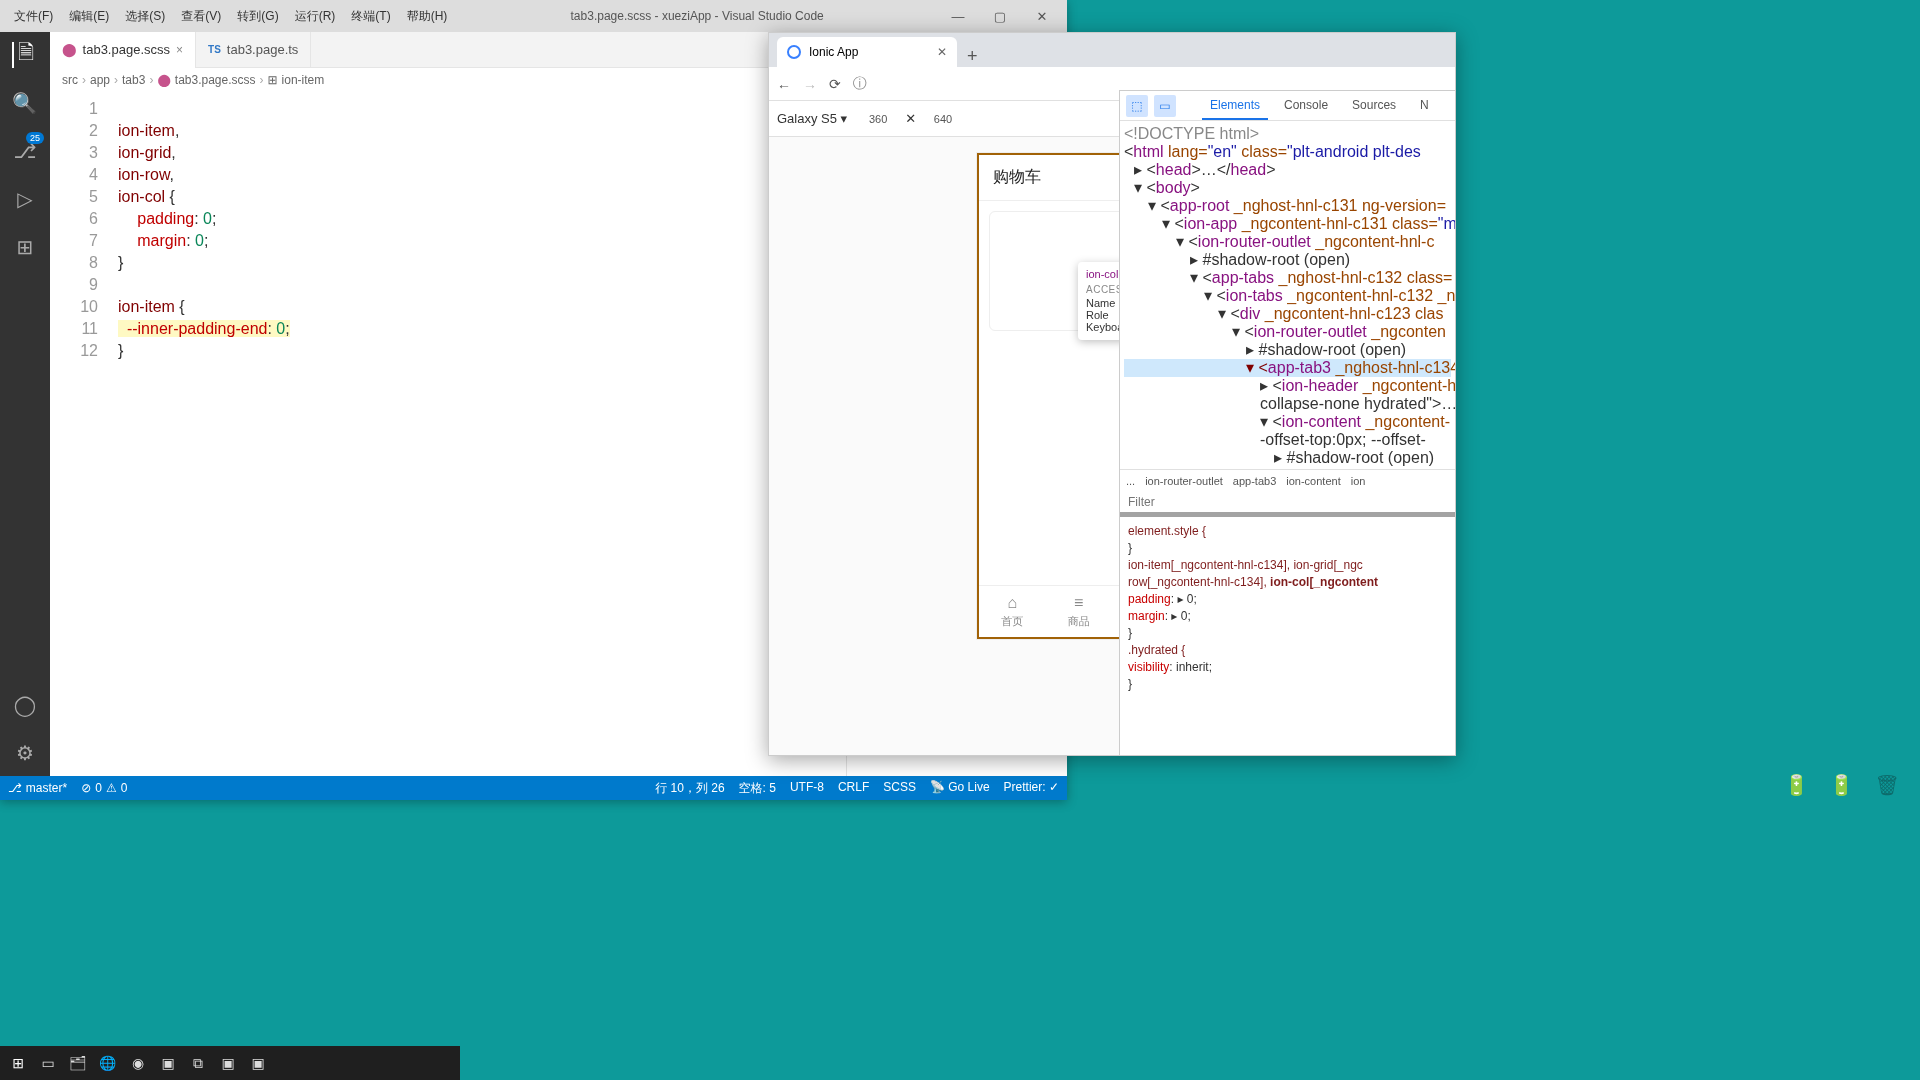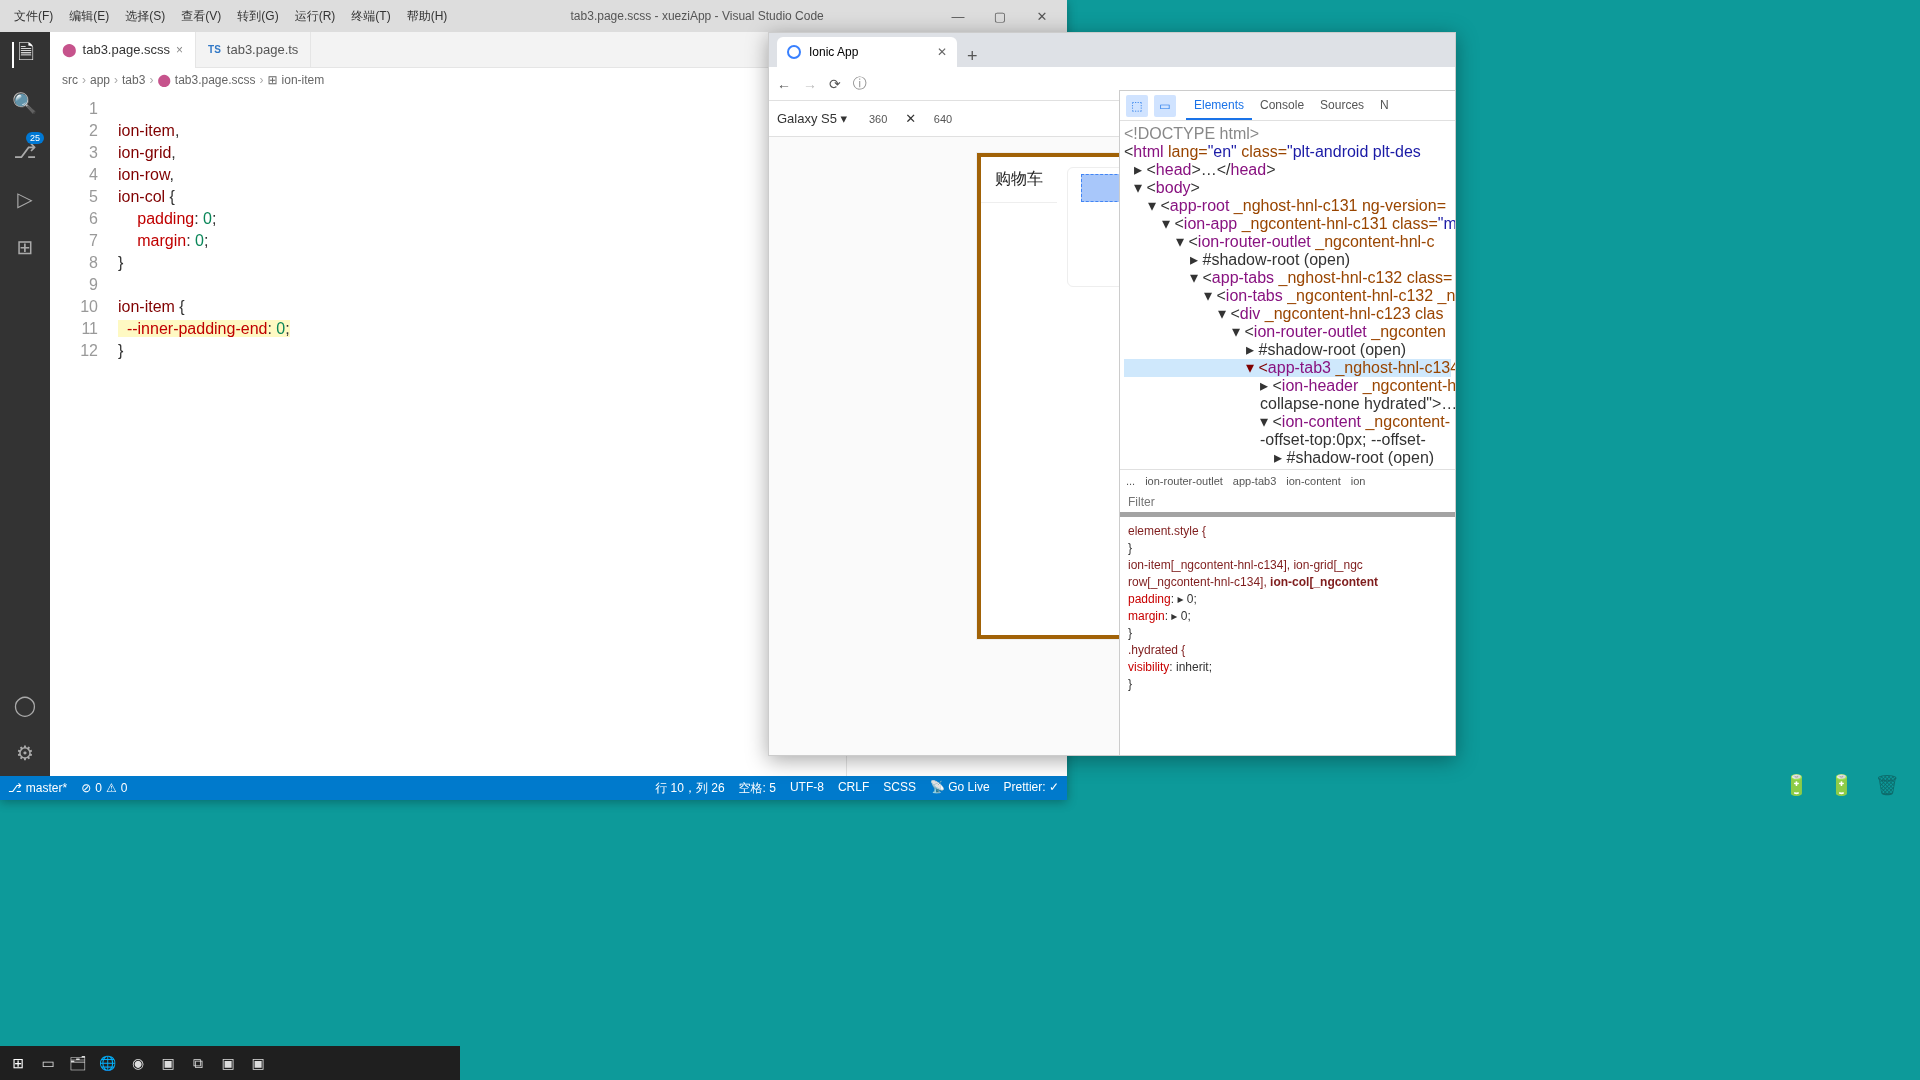--- a/index.html
+++ b/index.html
@@ -48,40 +48,40 @@
 .ctab .fav{width:14px;height:14px;border:2px solid #3880ff;border-radius:50%}
 .ctab .x{margin-left:auto;color:#666}
 .newtab{padding:0 10px;color:#555;font-size:18px}
 .cnav{height:34px;display:flex;align-items:center;padding:0 8px;gap:12px;border-bottom:1px solid #e0e0e0;font-size:14px;color:#555}
 .cnav .url{flex:1;font-size:13px;color:#333}
 .devbar{height:36px;display:flex;align-items:center;padding:0 8px;gap:10px;border-bottom:1px solid #e0e0e0;font-size:13px;color:#333}
 .devbar .device{font-weight:500}
 .devbar .dim{display:flex;align-items:center;gap:6px}
 .devbar .dim input{width:42px;border:none;text-align:center;font-size:11px;color:#555}
 .viewport{flex:1;background:#fafafa;display:flex;justify-content:center;padding:16px 0;overflow:hidden}
-.phone{width:270px;height:486px;background:#fff;border:4px solid #a16207;display:flex;flex-direction:row;box-shadow:0 0 0 1px #eee}
+.phone{width:270px;height:486px;background:#fff;border:2px solid #a16207;display:flex;flex-direction:column;box-shadow:0 0 0 1px #eee}
 .phone-header{height:46px;display:flex;align-items:center;padding:0 14px;font-size:16px;color:#222;border-bottom:1px solid #eee}
 .phone-body{flex:1;position:relative}
 .card{margin:10px;border:1px solid #eee;border-radius:6px;height:120px;position:relative}
 .inspect-box{position:absolute;right:6px;top:6px;width:46px;height:28px;background:#a8c7fa;border:1px dashed #4285f4}
 .tooltip{position:absolute;left:88px;top:50px;width:168px;background:#fff;border-radius:4px;box-shadow:0 2px 8px rgba(0,0,0,.25);padding:6px 8px;font-size:11px;color:#333}
 .tooltip .hdr{display:flex;justify-content:space-between;margin-bottom:4px}
 .tooltip .hdr .n{color:#881280}
 .tooltip .hdr .d{color:#888}
 .tooltip .sect{color:#888;font-size:10px;letter-spacing:.5px;margin:4px 0 2px}
 .tooltip .row{display:flex;justify-content:space-between;font-size:11px}
 .phone-tabs{height:52px;border-top:1px solid #eee;display:flex}
 .ptab{flex:1;display:flex;flex-direction:column;align-items:center;justify-content:center;font-size:11px;color:#888;gap:2px}
 .ptab.active{color:#3880ff}
 .ptab .pi{font-size:16px}
 .devtools{position:absolute;left:1119px;top:90px;width:337px;height:666px;background:#fff;border:1px solid #ccc;display:flex;flex-direction:column;font-size:12px}
 .dt-head{height:30px;display:flex;align-items:center;border-bottom:1px solid #e0e0e0;padding:0 6px;gap:6px}
 .dt-head .ico{width:22px;height:22px;display:flex;align-items:center;justify-content:center;color:#555;border-radius:2px}
 .dt-head .ico.active{background:#d0e3ff;color:#1a73e8}
-.dt-head .dtabs{display:flex;gap:0;margin-left:4px}
+.dt-head .dtabs{display:flex;gap:8px;margin-left:20px}
 .dt-head .dtab{padding:6px 8px;color:#555;font-size:12px}
 .dt-head .dtab.active{color:#1a73e8;border-bottom:2px solid #1a73e8}
 .dt-dom{flex:0 0 348px;overflow:hidden;padding:4px 4px;font-family:Consolas,monospace;font-size:16px;line-height:18px;color:#333}
 .dom-line{white-space:nowrap}
 .dom-line .tg{color:#881280}
 .dom-line .at{color:#994500}
 .dom-line .av{color:#1a1aa6}
 .dom-line .tw{color:#888}
 .dom-line.sel{background:#cfe8fc}
 .crumbs2{height:22px;border-top:1px solid #e0e0e0;display:flex;align-items:center;padding:0 6px;gap:10px;font-size:11px;color:#555}

